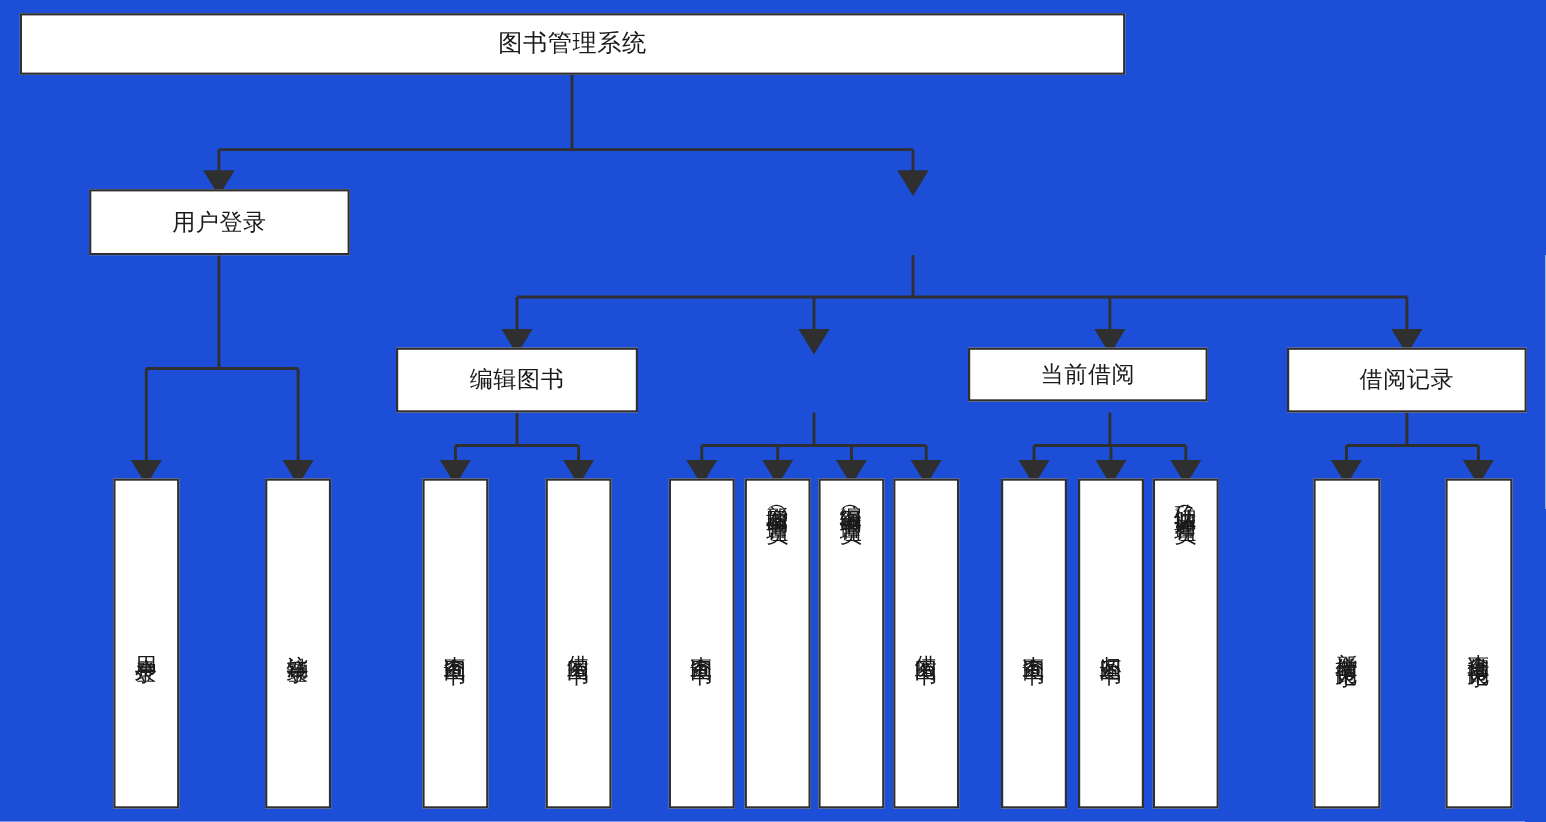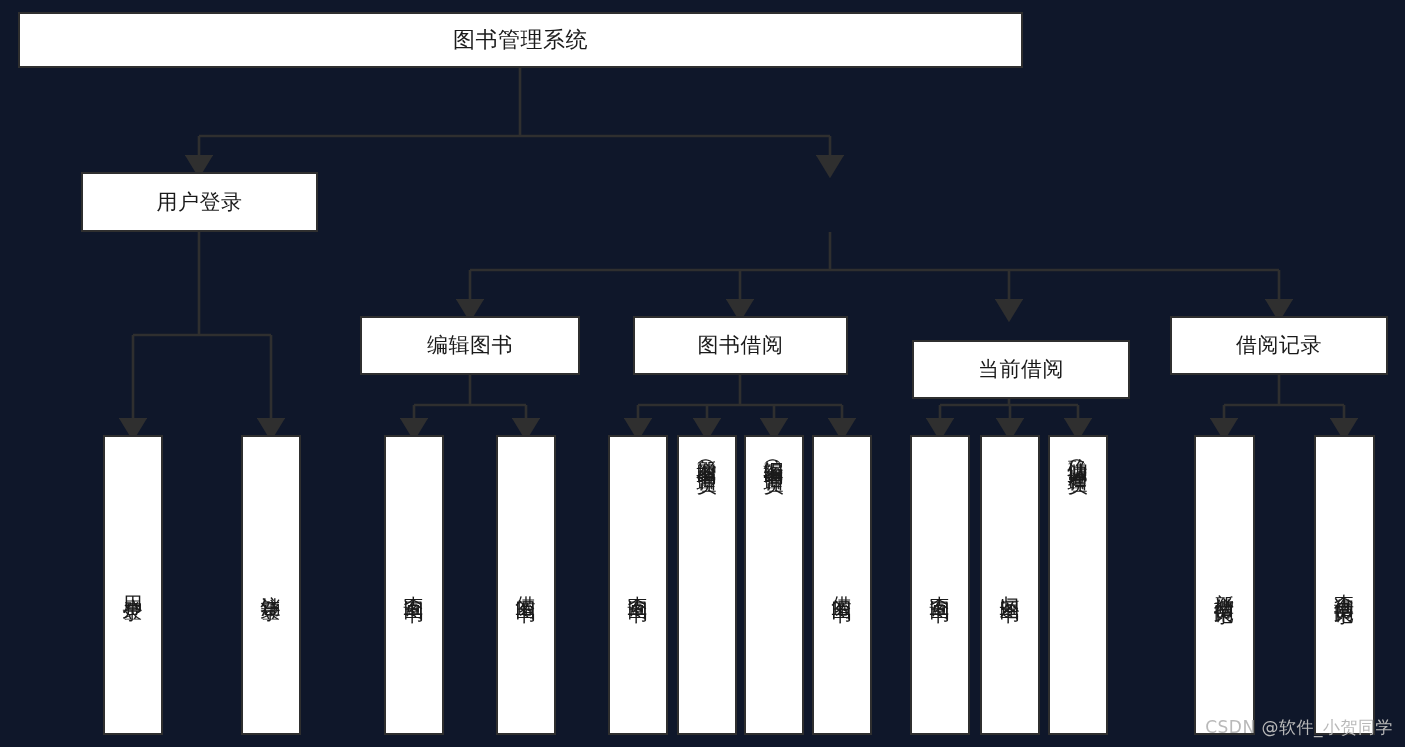--- a/index.html
+++ b/index.html
@@ -7,21 +7,21 @@
     padding: 0;
     background: #ffffff;
   }
   body {
     font-family: "DejaVu Sans", "Liberation Sans", sans-serif;
   }
   #canvas {
     position: relative;
     width: 1405px;
     height: 747px;
-    background: #0f172a;
+    background: #1d4ed8;
     overflow: hidden;
   }
   #edges {
     position: absolute;
     left: 0;
     top: 0;
     width: 1405px;
     height: 747px;
   }
   .node {
@@ -134,24 +134,21 @@
     <span class="label">图书管理系统</span>
   </div>
 
   <div class="node horizontal" style="left:81px; top:172px; width:237px; height:60px;">
     <span class="label">用户登录</span>
   </div>
 
   <div class="node horizontal" style="left:360px; top:316px; width:220px; height:59px;">
     <span class="label">编辑图书</span>
   </div>
-  <div class="node horizontal" style="left:633px; top:316px; width:215px; height:59px;">
-    <span class="label">图书借阅</span>
-  </div>
-  <div class="node horizontal" style="left:912px; top:316px; width:218px; height:59px;margin-top:24px;">
+  <div class="node horizontal" style="left:880px; top:316px; width:218px; height:49px;">
     <span class="label">当前借阅</span>
   </div>
   <div class="node horizontal" style="left:1170px; top:316px; width:218px; height:59px;">
     <span class="label">借阅记录</span>
   </div>
 
   <div class="node vertical centered" style="left:103px; top:435px; width:60px; height:300px;">
     <span class="label">用户登录</span>
   </div>
   <div class="node vertical centered" style="left:241px; top:435px; width:60px; height:300px;">
@@ -188,14 +185,13 @@
     <span class="label">确认归还（管理员）</span>
   </div>
 
   <div class="node vertical centered" style="left:1194px; top:435px; width:61px; height:300px;">
     <span class="label">新增借阅记录</span>
   </div>
   <div class="node vertical centered" style="left:1314px; top:435px; width:61px; height:300px;">
     <span class="label">查询借阅记录</span>
   </div>
 
-  <div id="watermark">CSDN @软件_小贺同学</div>
 </div>
 
 </body></html>

